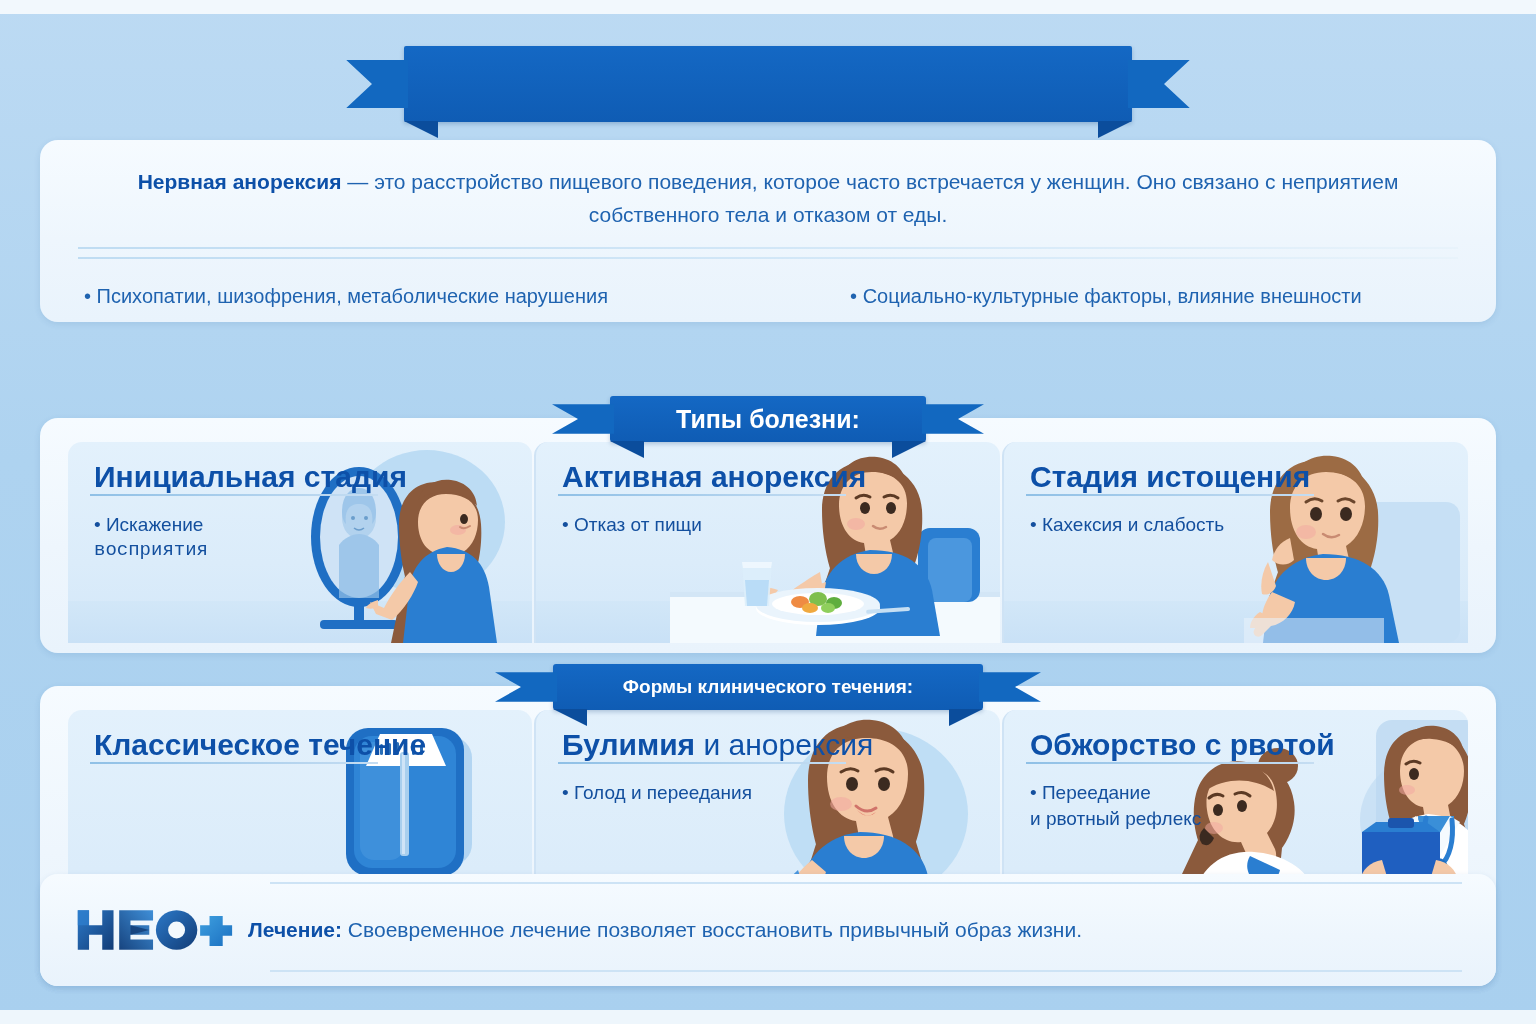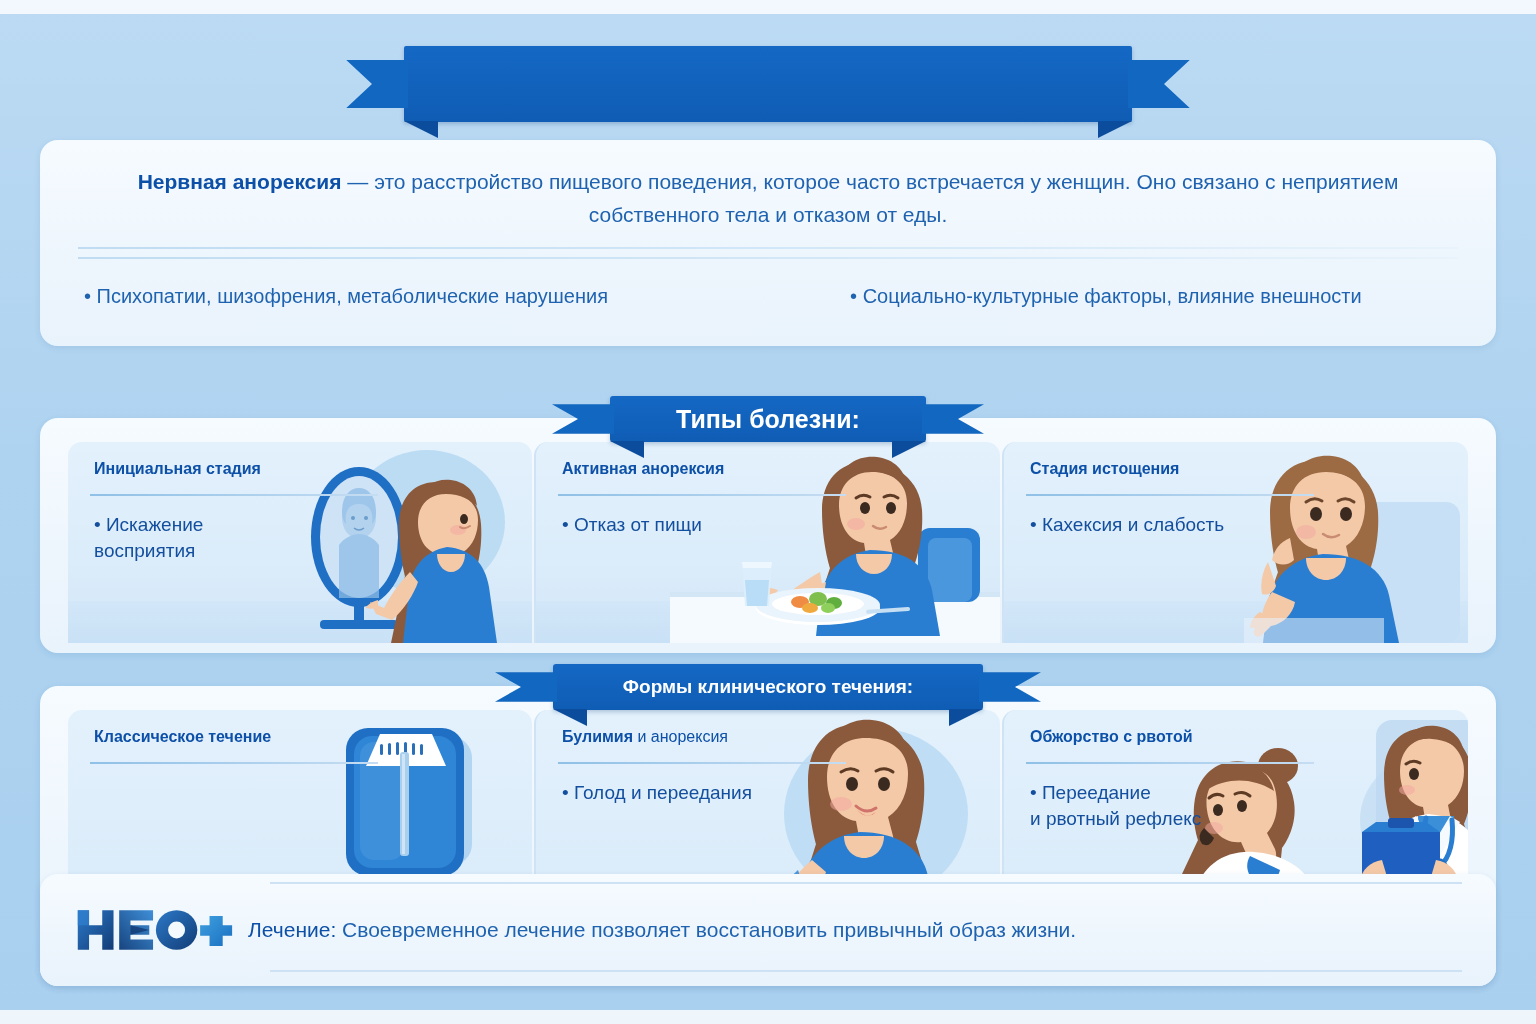--- a/index.html
+++ b/index.html
@@ -49,21 +49,21 @@
   
   .panel {
     position:absolute;
     background:linear-gradient(180deg,#f6fbff 0%,#eef6fd 55%,#e9f3fc 100%);
     border-radius:18px;
     box-shadow:0 2px 6px rgba(40,90,150,.12);
     overflow:hidden;
   }
 
   
-  #intro-panel { left:40px; top:140px; width:1456px; height:206px; }
+  #intro-panel { left:40px; top:140px; width:1456px; height:182px; }
   .intro-text {
     padding:26px 38px 0 38px;
     text-align:center;
     color:#1f63b0;
     font-size:21px;
     line-height:1.55;
   }
   .intro-text b { color:#0d50a8; font-weight:700; }
   .hr-light { height:2px; background:linear-gradient(90deg,#bfdcf2,#d9ebf9 70%,#e8f3fb); margin:16px 38px 0 38px; }
   .causes-title {
@@ -93,50 +93,50 @@
   .cards { position:absolute; inset:24px 28px 10px 28px; display:flex; }
   .card {
     flex:1; position:relative;
     background:linear-gradient(180deg,#e3f1fc 0%,#dbecfa 60%,#d3e7f8 100%);
     border-radius:14px 14px 0 0;
     overflow:hidden;
   }
   .card + .card { margin-left:2px; border-left:2px solid #cfe3f5; }
   .card .heading {
     position:absolute; left:26px; top:18px;
-    color:#0d50a8; font-weight:700; font-size:16px;
+    color:#0d50a8; font-weight:700; font-size:30px;
     white-space:nowrap; z-index:4;
   }
   .card .heading .light { font-weight:400; }
   .card .hline {
     position:absolute; left:22px; top:52px; width:62%; height:2px;
     background:linear-gradient(90deg,#8fc0e6,#c5ddf2); z-index:4;
   }
   .card .bullet {
     position:absolute; left:26px; top:70px;
     color:#134f9e; font-size:19px; line-height:1.35; z-index:4; max-width:62%;
   }
-  .card .bullet .l2 { font-weight:400; }
+  .card .bullet .l2 { font-weight:400;font-family:Liberation Mono, monospace; }
   .card .floor {
     position:absolute; left:0; right:0; bottom:0; height:42px;
     background:linear-gradient(180deg,#d2e7f8,#c9e1f6);
   }
 
   
   .art { position:absolute; bottom:0; right:0; height:100%; pointer-events:none; }
   svg { display:block; }
 
   
   #treat-panel { left:40px; top:874px; width:1456px; height:112px; }
   .treat-inner { position:relative; height:100%; display:flex; align-items:center; padding:0 34px; }
   .treat-line-top { position:absolute; left:230px; right:34px; top:8px; height:2px; background:#cde3f5; }
   .treat-line-bot { position:absolute; left:230px; right:34px; bottom:14px; height:2px; background:#cde3f5; }
   .logo { width:160px; height:56px; flex:0 0 160px; }
   .treat-text { margin-left:14px; font-size:21px; color:#1f63b0; }
-  .treat-text b { color:#0d50a8; font-weight:400; }
+  .treat-text b { color:#0d50a8; font-weight:700; }
 </style>
 </head>
 <body>
 
 <div class="page">
 
   <div class="top-strip"></div>
   <div class="bottom-strip"></div>
 
   <div class="ribbon-wrap" id="title-ribbon-wrap">

